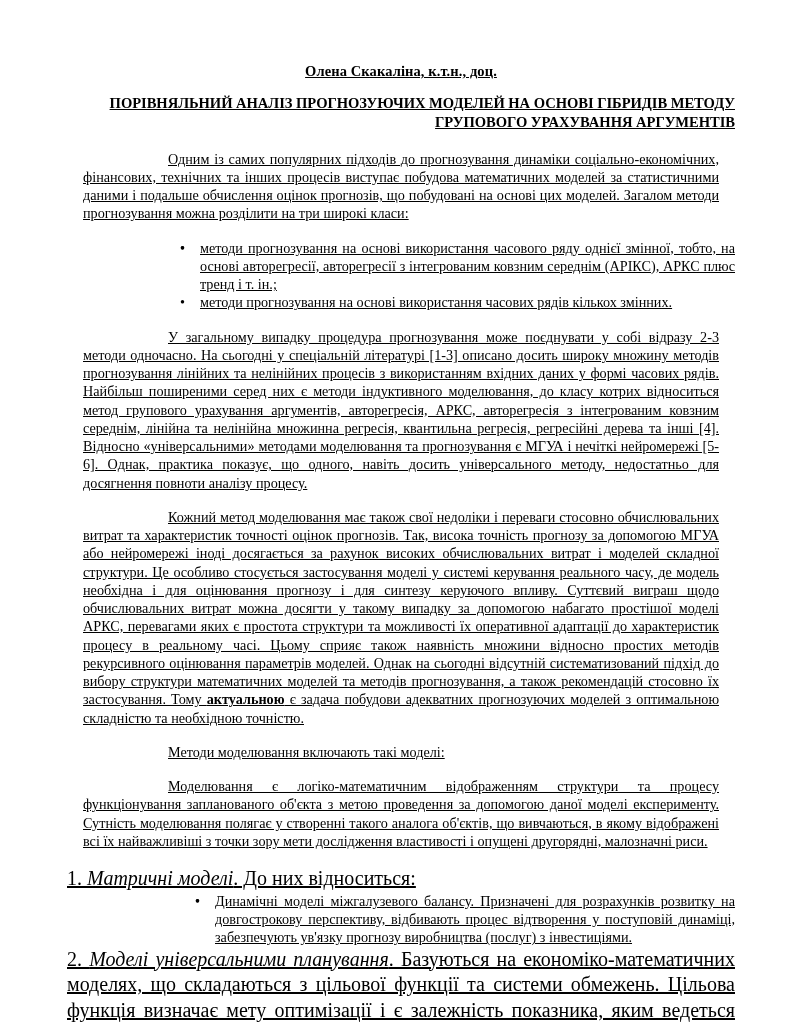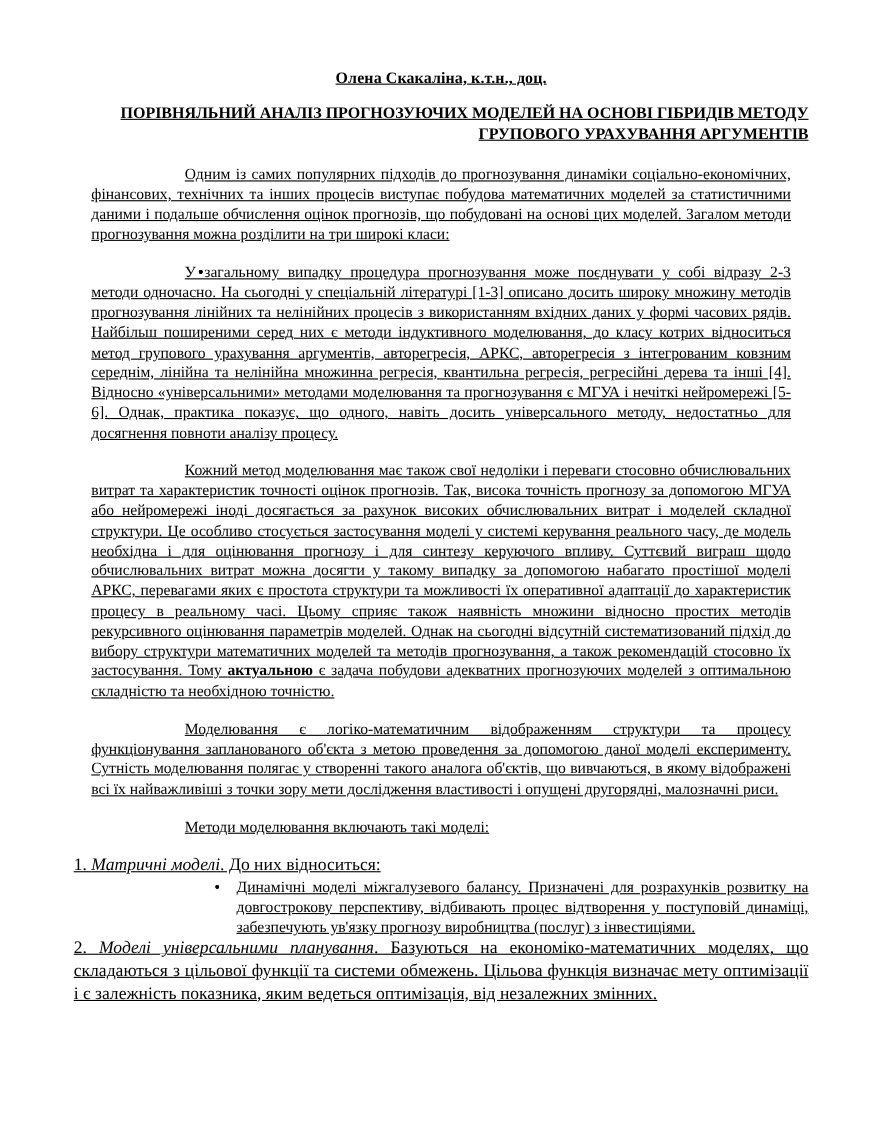--- a/index.html
+++ b/index.html
@@ -52,21 +52,21 @@
   p.body-par {
     font-size: 14.2px;
     line-height: 1.285;
     text-align: justify;
     text-justify: inter-word;
     margin: 16px;
     text-indent: 85px;
     hyphens: none;
   }
   p.numbered {
-    font-size: 16px;
+    font-size: 20px;
     line-height: 1.285;
     text-align: justify;
     margin: 0;
     text-indent: 0;
   }
   .it { font-style: italic; }
   .bd { font-weight: bold; }
 
   
   ul.bullets {
@@ -109,33 +109,35 @@
     <div class="doc-title">ПОРІВНЯЛЬНИЙ АНАЛІЗ ПРОГНОЗУЮЧИХ МОДЕЛЕЙ НА ОСНОВІ ГІБРИДІВ МЕТОДУ ГРУПОВОГО УРАХУВАННЯ АРГУМЕНТІВ</div>
 
     <p class="body-par">Одним із самих популярних підходів до прогнозування динаміки соціально-економічних, фінансових, технічних та інших процесів виступає побудова математичних моделей за статистичними даними і подальше обчислення оцінок прогнозів, що побудовані на  основі цих моделей. Загалом методи прогнозування можна розділити на три широкі класи:</p>
 
     <ul class="bullets">
       <li>
         <span class="dot">•</span>
       </li>
       <li>
         <span class="dot">•</span>
+        <span>методи прогнозування на основі використання часового ряду однієї змінної, тобто, на основі авторегресії, авторегресії з інтегрованим ковзним середнім (АРІКС), АРКС плюс тренд і т. ін.;</span>
       </li>
       <li>
         <span class="dot">•</span>
+        <span>методи прогнозування на основі використання часових рядів кількох змінних.</span>
       </li>
     </ul>
 
     <p class="body-par">У загальному випадку процедура прогнозування може поєднувати у собі відразу 2-3 методи одночасно. На сьогодні у спеціальній літературі [1-3] описано досить широку множину методів прогнозування лінійних та нелінійних процесів з використанням вхідних даних у формі часових рядів. Найбільш поширеними серед них є методи індуктивного моделювання, до класу котрих відноситься метод групового урахування аргументів, авторегресія, АРКС, авторегресія з інтегрованим ковзним середнім, лінійна та нелінійна множинна регресія, квантильна регресія, регресійні дерева та інші [4]. Відносно «універсальними» методами моделювання та прогнозування є МГУА і нечіткі нейромережі [5-6]. Однак, практика показує, що одного, навіть досить універсального методу, недостатньо для досягнення повноти аналізу процесу.</p>
 
     <p class="body-par"><span>Кожний метод моделювання має також свої недоліки і переваги стосовно обчислювальних витрат та характеристик точності оцінок прогнозів. Так, висока точність прогнозу за допомогою МГУА або нейромережі іноді досягається за рахунок високих обчислювальних витрат і моделей складної структури. Це особливо стосується застосування моделі у системі керування реального часу, де модель необхідна і для оцінювання прогнозу і для синтезу керуючого впливу. Суттєвий виграш щодо обчислювальних витрат можна досягти у такому випадку за допомогою набагато простішої моделі АРКС, перевагами яких є простота структури та можливості їх оперативної адаптації до характеристик процесу в реальному часі. Цьому сприяє також наявність множини відносно простих методів рекурсивного оцінювання параметрів моделей. Однак на сьогодні відсутній систематизований підхід до вибору структури математичних моделей та методів прогнозування, а також рекомендацій стосовно їх застосування.  Тому </span><span class="bd">актуальною</span><span> є задача побудови адекватних прогнозуючих моделей з оптимальною складністю та необхідною точністю.</span></p>
 
+    <p class="body-par">Методи моделювання включають такі моделі:</p>
+
     <p class="body-par">Моделювання є логіко-математичним відображенням структури та процесу функціонування запланованого об'єкта з метою проведення за допомогою даної моделі експерименту. Сутність моделювання полягає у створенні такого аналога об'єктів, що вивчаються, в якому відображені всі їх найважливіші з точки зору мети дослідження властивості і опущені другорядні, малозначні риси.</p>
-
-    <p class="body-par">Методи моделювання включають такі моделі:</p>
 
     <p class="numbered"><span>1. </span><span class="it">Матричні моделі</span><span>. До них відноситься:</span></p>
 
     <ul class="bullets deep">
       <li>
         <span class="dot">•</span>
       </li>
       <li>
         <span class="dot">•</span>
         <span>Динамічні моделі міжгалузевого балансу. Призначені для розрахунків розвитку на довгострокову перспективу, відбивають процес відтворення у поступовій динаміці, забезпечують ув'язку прогнозу виробництва (послуг) з інвестиціями.</span>

